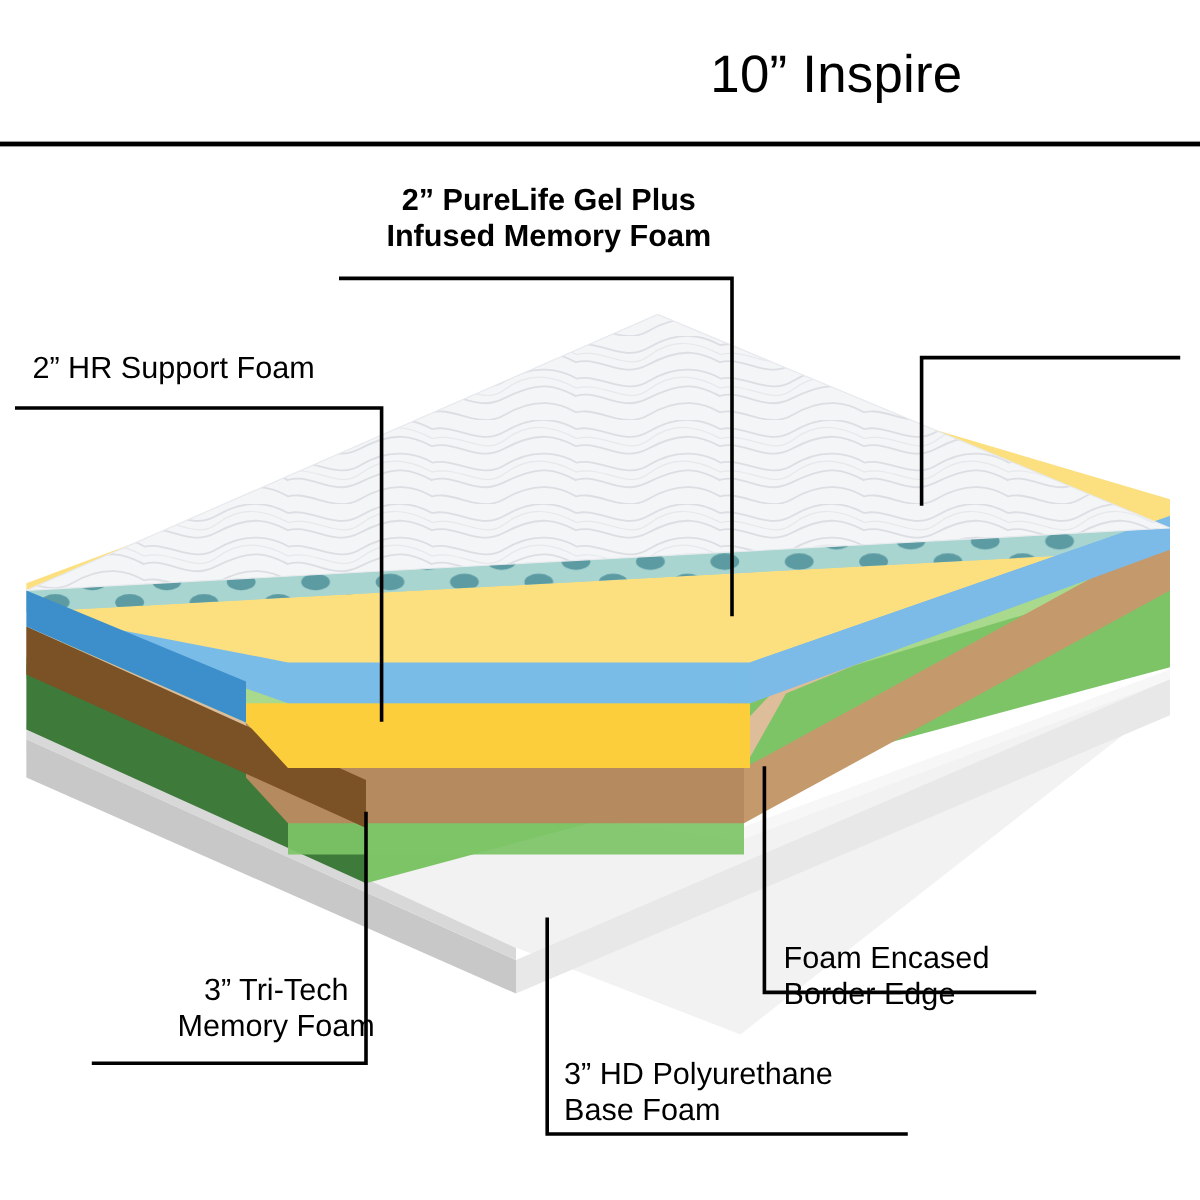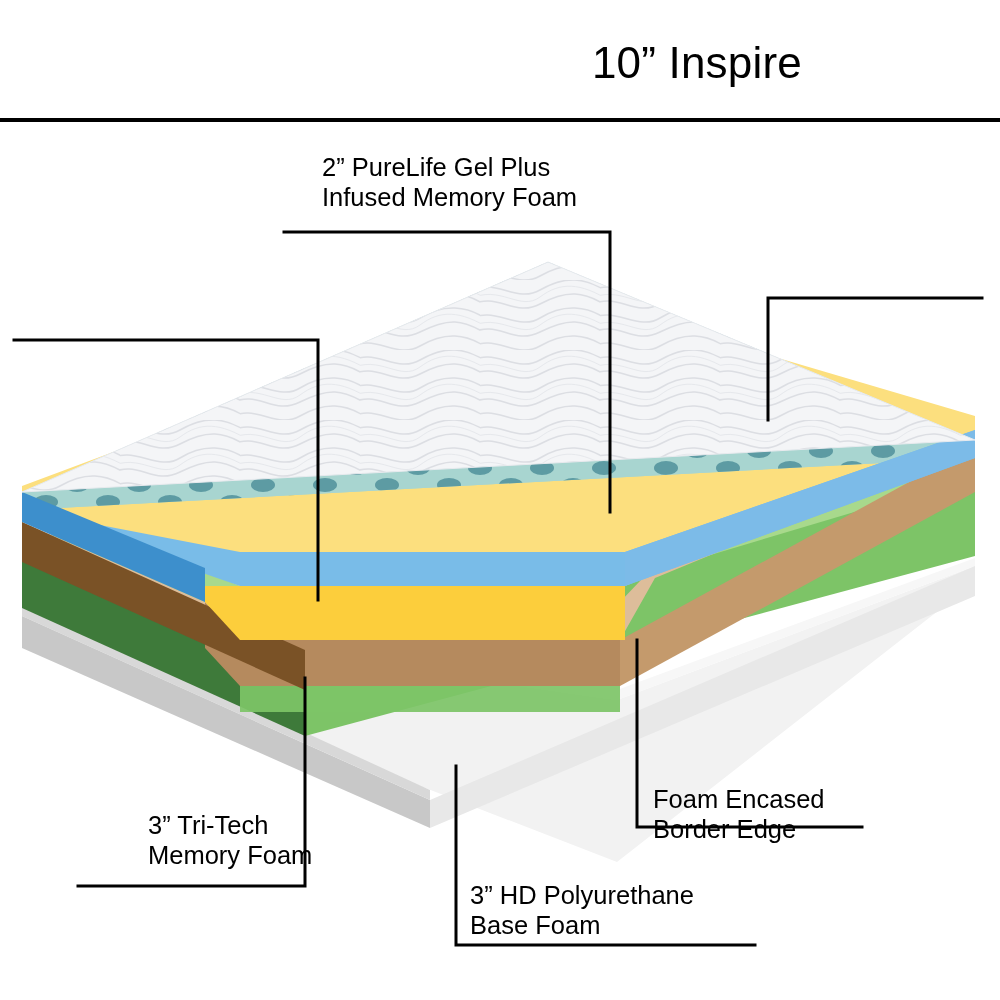--- a/index.html
+++ b/index.html
@@ -28,24 +28,24 @@
     background:#000000;
   }
   
   #art { position:absolute; left:0; top:0; width:1000px; height:1000px; }
   
   .callout {
     position:absolute;
     font-size:25.5px; line-height:30px; color:#000000;
     white-space:pre-line;
   }
-  .c-gel     { left:322px; top:152px; text-align:left; }
+  .c-gel     { left:322px; top:152px; text-align:center;font-weight:bold; }
   .c-hr      { left:27px;  top:292px; }
   .c-quilt   { left:778px; top:256px; }
-  .c-tri     { left:148px; top:810px; text-align:left; }
+  .c-tri     { left:148px; top:810px; text-align:center; }
   .c-base    { left:470px; top:880px; }
   .c-border  { left:653px; top:760px;margin-top:24px; }
 </style>
 </head>
 <body>
 
 <div id="page">
 
   <div id="header">
     <div id="title">10” Inspire</div>
@@ -168,20 +168,21 @@
 
       <path d="M456,766 L456,945 L755,945"></path>
 
       <path d="M637,640 L637,827 L862,827"></path>
     </g>
   </svg>
 
   <div class="callout c-gel">2” PureLife Gel Plus
 Infused Memory Foam</div>
 
+  <div class="callout c-hr">2” HR Support Foam</div>
 
 
   <div class="callout c-tri">3” Tri-Tech
 Memory Foam</div>
 
   <div class="callout c-base">3” HD Polyurethane
 Base Foam</div>
 
   <div class="callout c-border">Foam Encased
 Border Edge</div>

